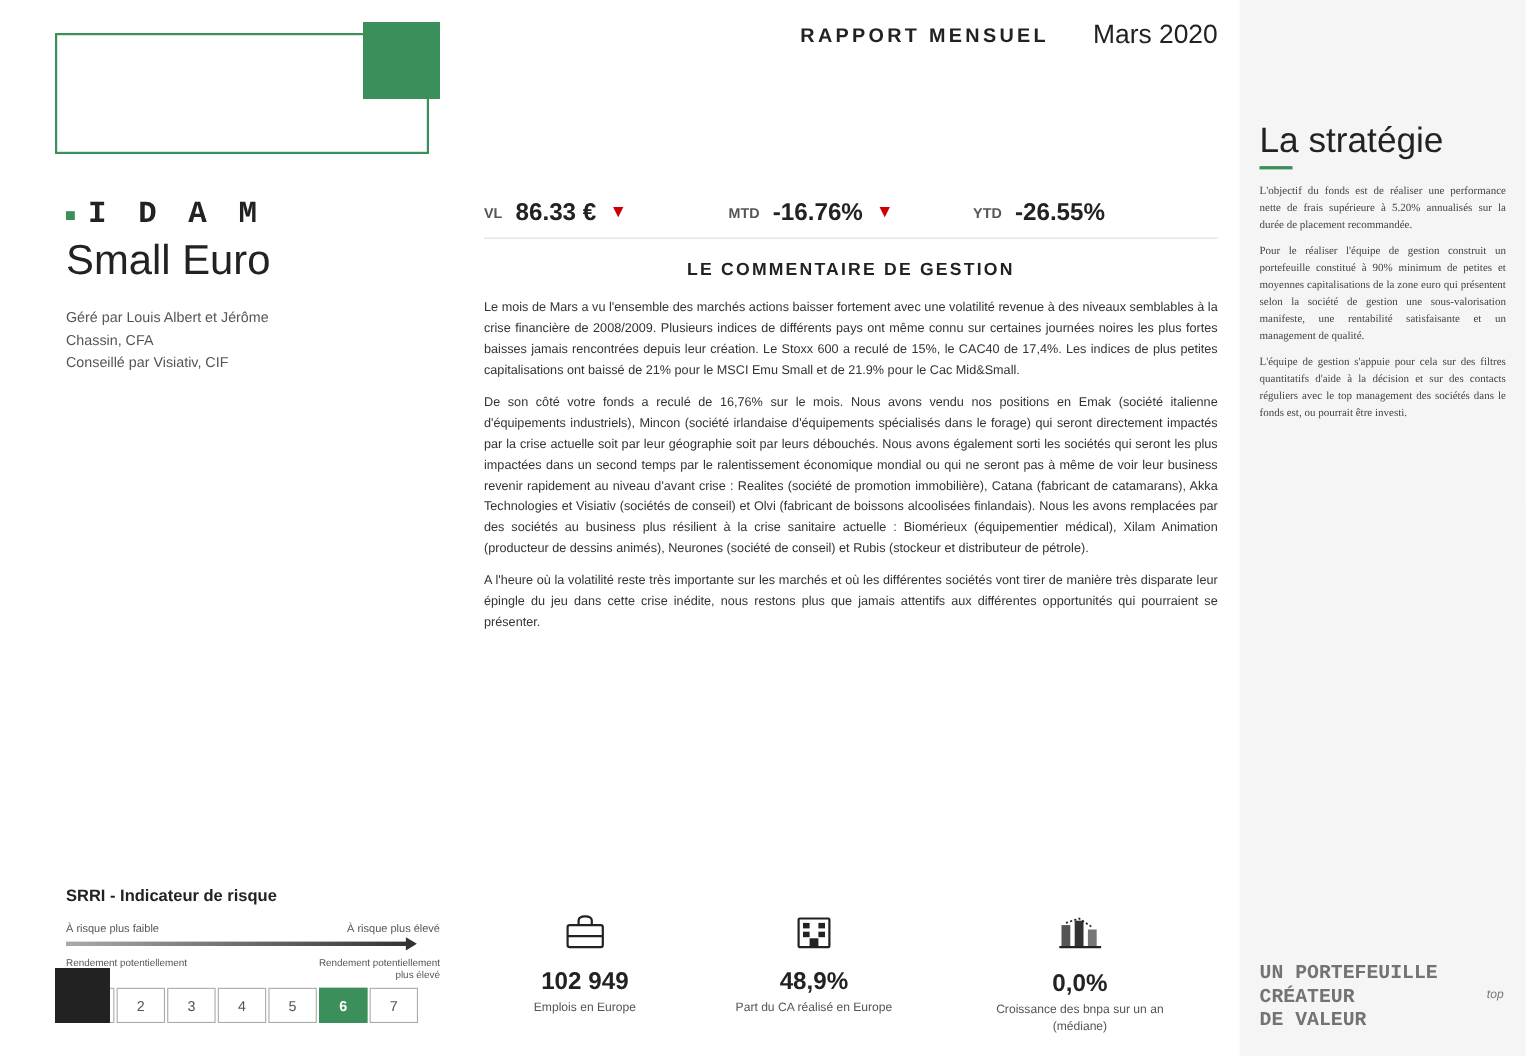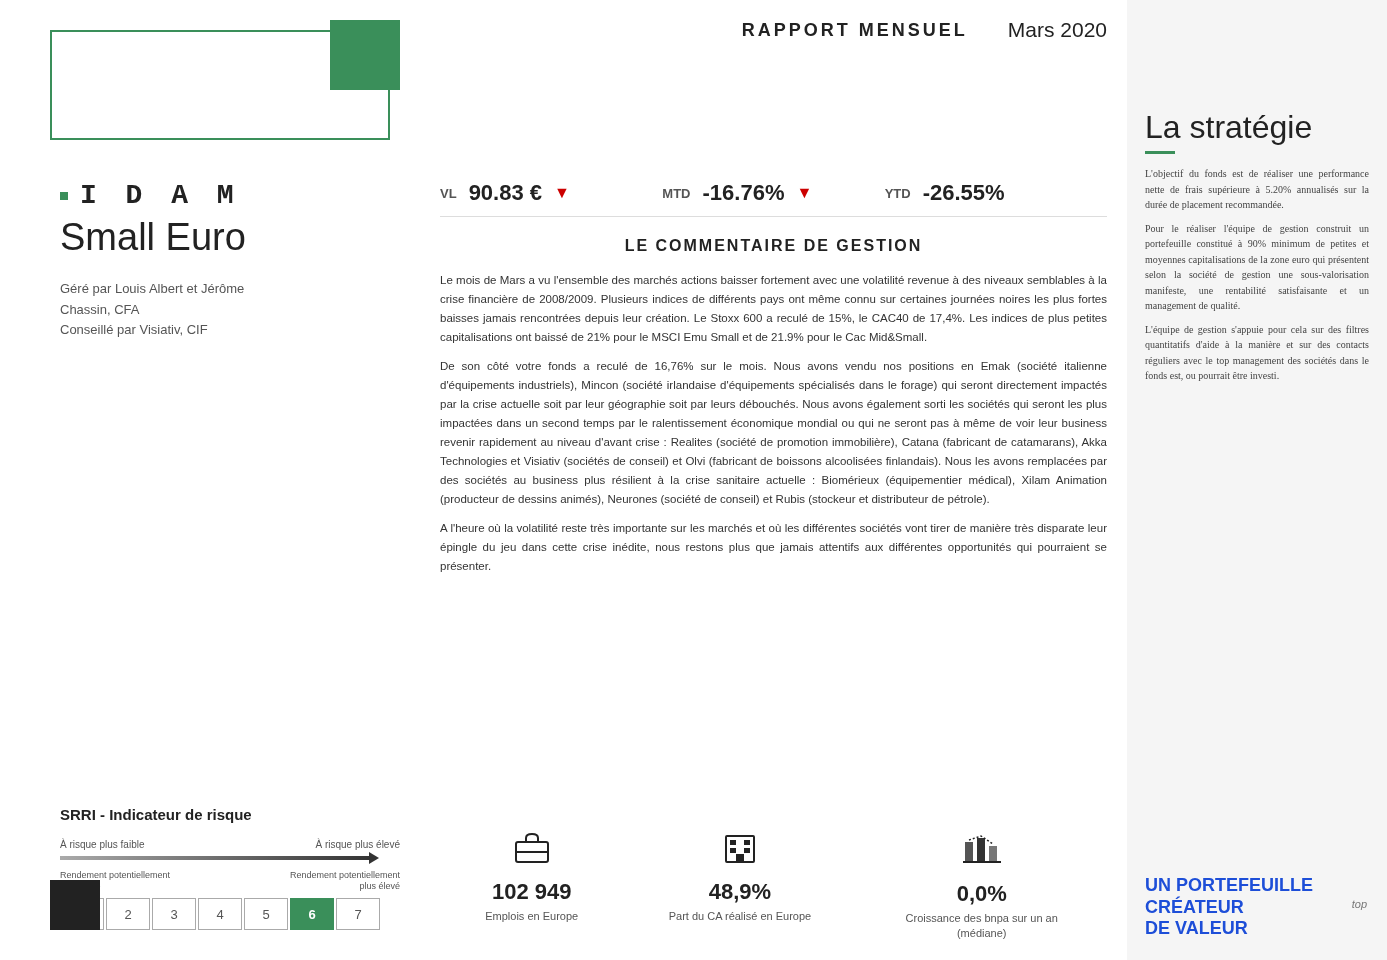--- a/index.html
+++ b/index.html
@@ -13,21 +13,21 @@
     }
 
     .rapport-title {
       font-size: 18px;
       font-weight: bold;
       letter-spacing: 3px;
       color: #222;
     }
 
     .header-date {
-      font-size: 21px;
+      font-size: 24px;
       font-weight: 300;
       color: #222;
     }
 
     
     .logo-area {
       position: absolute;
       top: 30px;
       left: 50px;
       width: 380px;
@@ -356,23 +356,24 @@
     }
 
     .portefeuille-block {
       margin-top: auto;
       padding-top: 16px;
     }
 
     .portefeuille-title {
       font-size: 18px;
       font-weight: bold;
-      color: #1d4ed8;
+      color: #737373;
       line-height: 1.2;
       text-transform: uppercase;
+      font-family: Liberation Mono, monospace;
     }
 
     .top-badge {
       position: absolute;
       bottom: 50px;
       right: 20px;
       font-size: 11px;
       color: #777;
       font-style: italic;
     }
@@ -465,21 +466,21 @@
   </div>
 </div>
 
 <div class="bottom-left-square"></div>
 
 <div class="main-content">
 
   <div class="stats-row">
     <div class="stat-item">
       <span class="stat-label">VL</span>
-      <span class="stat-value">90.83 €</span>
+      <span class="stat-value">86.33 €</span>
       <span class="stat-arrow down">▼</span>
     </div>
     <div class="stat-item">
       <span class="stat-label">MTD</span>
       <span class="stat-value">-16.76%</span>
       <span class="stat-arrow down">▼</span>
     </div>
     <div class="stat-item">
       <span class="stat-label">YTD</span>
       <span class="stat-value">-26.55%</span>
@@ -542,21 +543,21 @@
     <div style="height:80px"></div>
   </div>
 
   <div>
     <div class="strategie-title">La stratégie</div>
     <div class="strategie-underline"></div>
     <div style="height:12px"></div>
     <div class="strategie-text" id="strategie-text-el">
         <p style="margin-bottom:8px">L'objectif du fonds est de réaliser une performance nette de frais supérieure à 5.20% annualisés sur la durée de placement recommandée.</p>
         <p style="margin-bottom:8px">Pour le réaliser l'équipe de gestion construit un portefeuille constitué à 90% minimum de petites et moyennes capitalisations de la zone euro qui présentent selon la société de gestion une sous-valorisation manifeste, une rentabilité satisfaisante et un management de qualité.</p>
-        <p style="margin-bottom:8px">L'équipe de gestion s'appuie pour cela sur des filtres quantitatifs d'aide à la manière et sur des contacts réguliers avec le top management des sociétés dans le fonds est, ou pourrait être investi.</p>
+        <p style="margin-bottom:8px">L'équipe de gestion s'appuie pour cela sur des filtres quantitatifs d'aide à la décision et sur des contacts réguliers avec le top management des sociétés dans le fonds est, ou pourrait être investi.</p>
       </div>
   </div>
 
   <div class="portefeuille-block">
     <div class="portefeuille-title">UN PORTEFEUILLE</div>
     <div class="portefeuille-title">CRÉATEUR</div>
     <div class="portefeuille-title">DE VALEUR</div>
   </div>
 
   <div class="top-badge">top</div>

